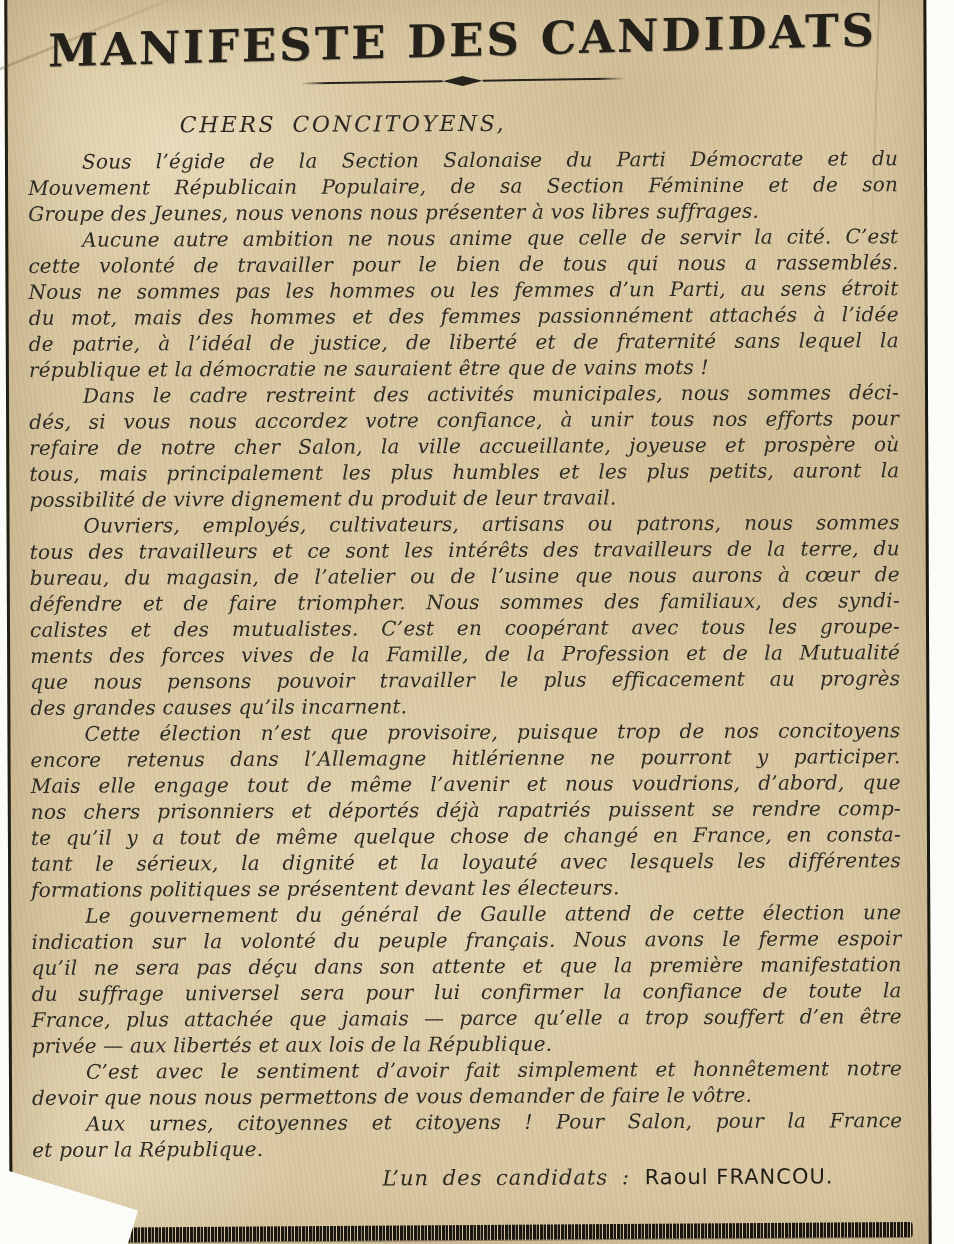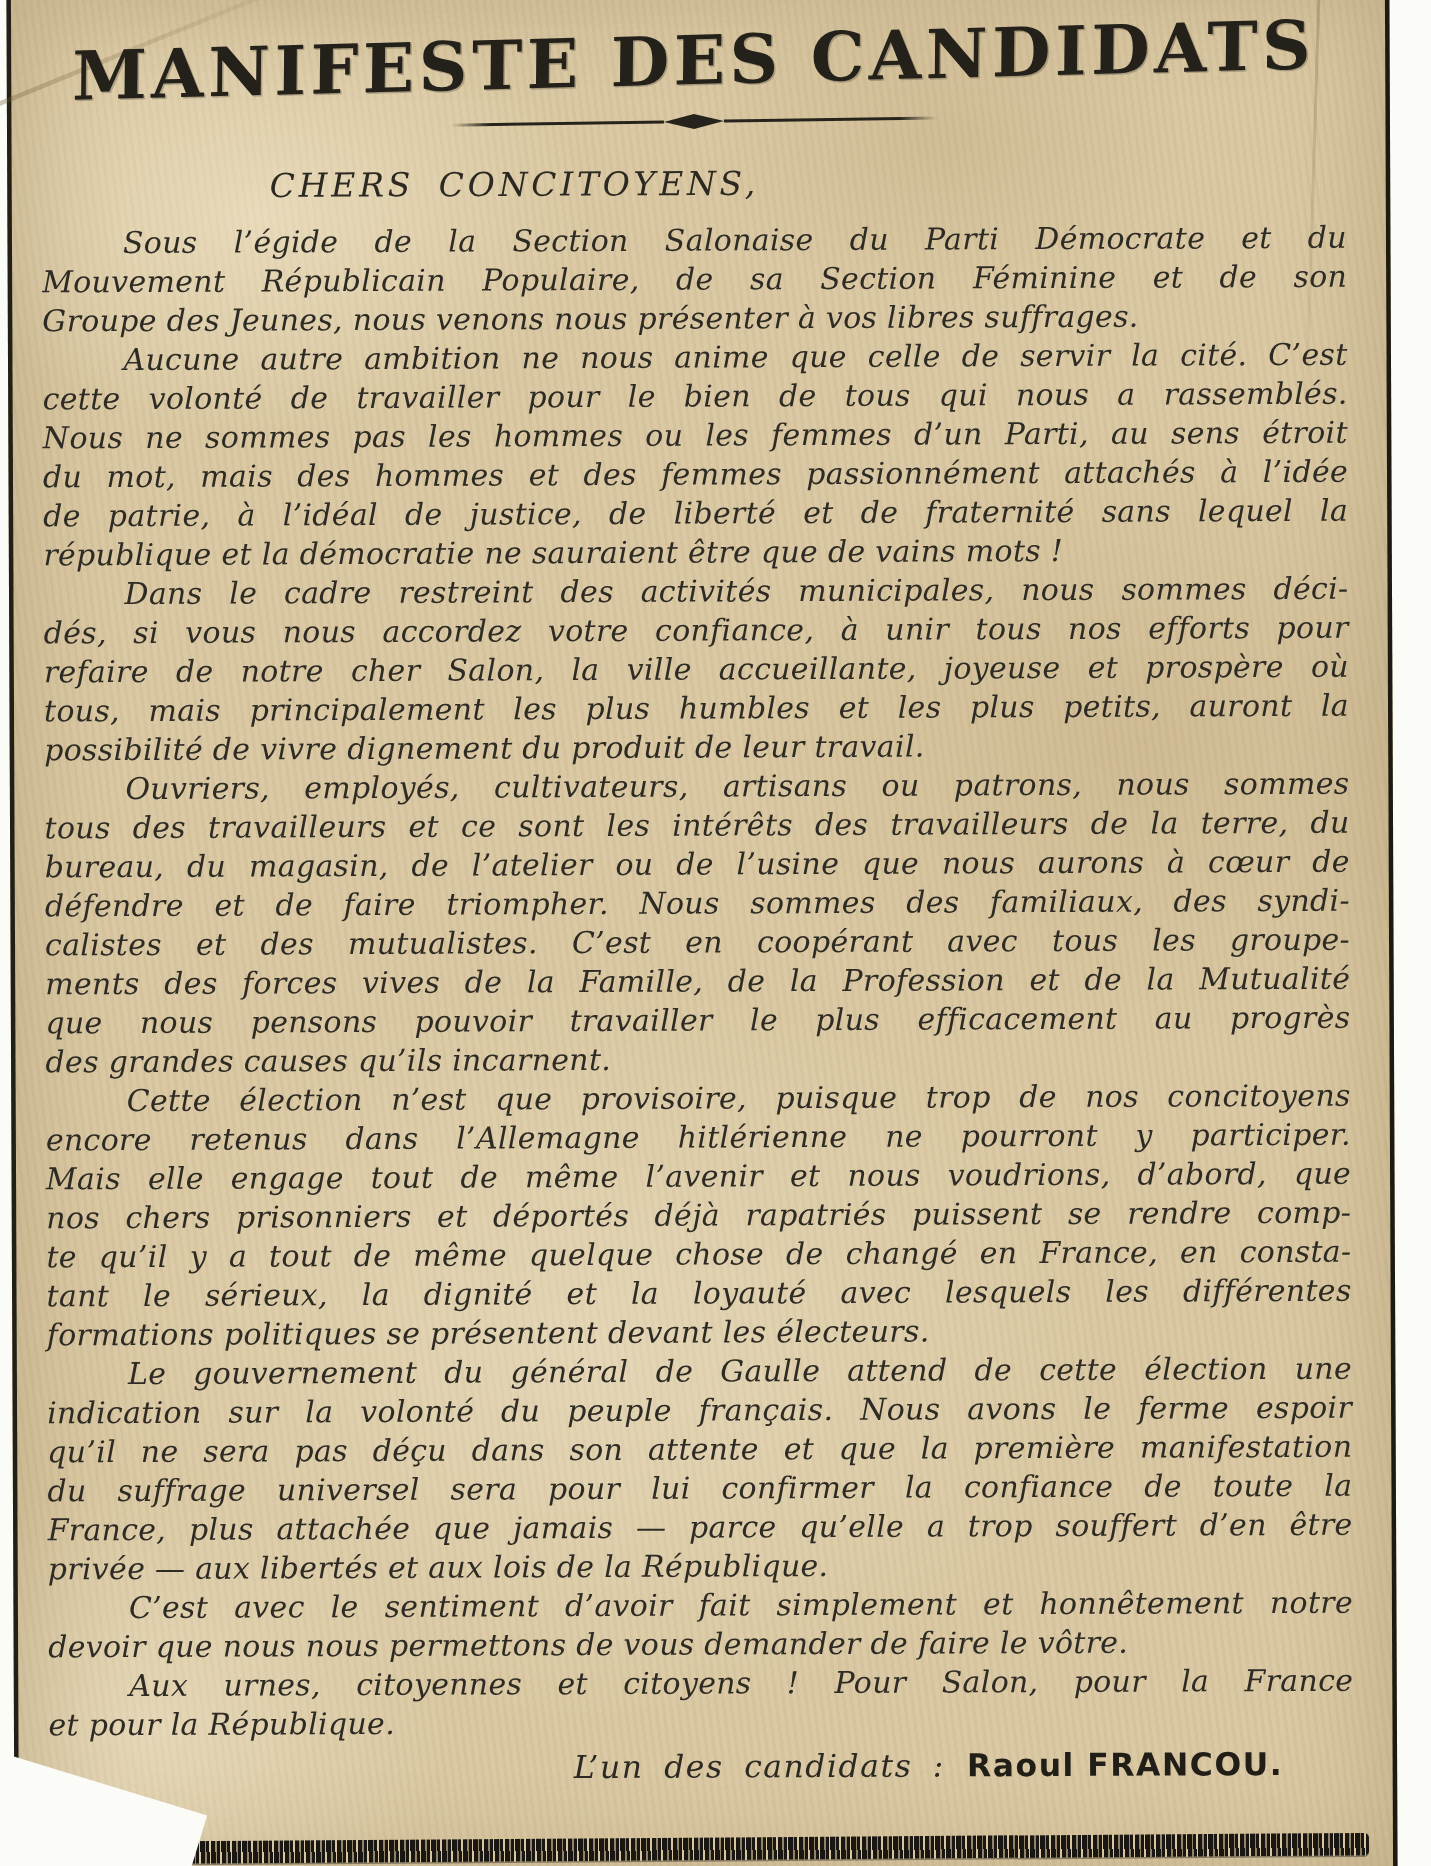--- a/index.html
+++ b/index.html
@@ -107,21 +107,21 @@
     color: #2c2922;
     white-space: nowrap;
   }
   .sig-prefix {
     font-style: italic;
     letter-spacing: 1px;
     word-spacing: 6px;
   }
   .sig-name {
     font-family: "DejaVu Sans", sans-serif;
-    font-weight: bold;
+    font-weight: normal;
     font-size: 21px;
     letter-spacing: 1px;
     color: #211e17;
     margin-left: 8px;
   }
   .torn-edge {
     position: absolute;
     left: 44px; bottom: 14px;
     width: 856px; height: 15px;
     transform: rotate(-0.15deg);

